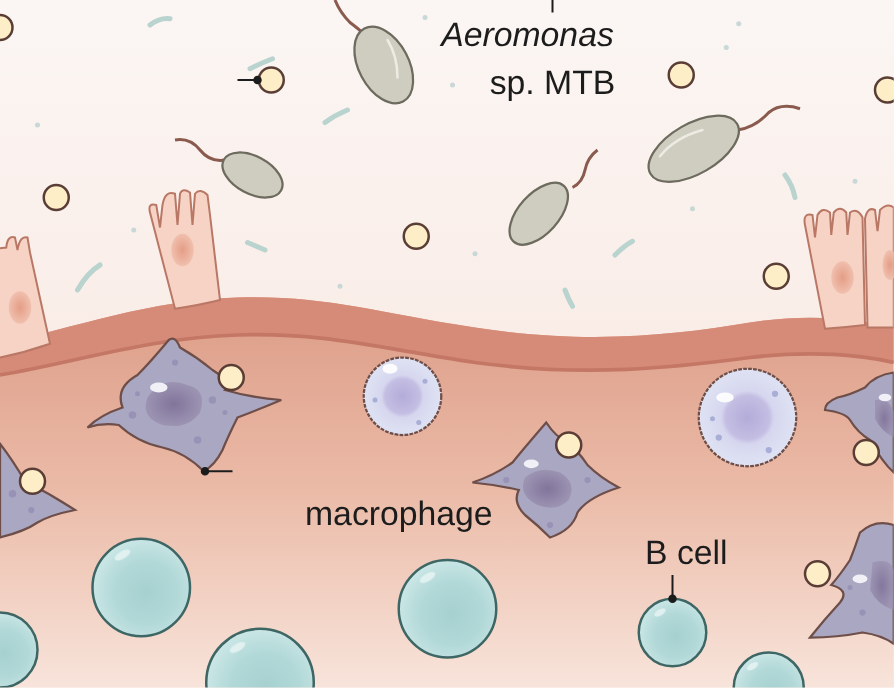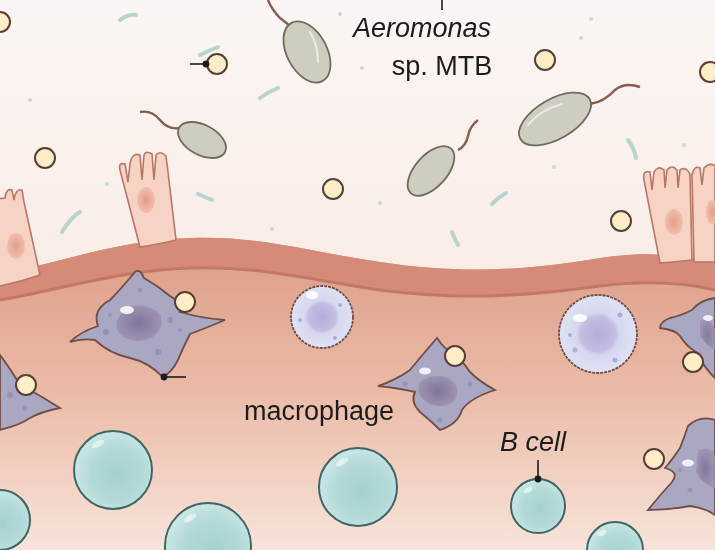--- a/index.html
+++ b/index.html
@@ -227,14 +227,14 @@
       <line x1="167" y1="377" x2="186" y2="377"></line>
       <circle cx="164" cy="377" r="2.6"></circle>
       <line x1="538" y1="460" x2="538" y2="477"></line>
       <circle cx="538" cy="479" r="2.6"></circle>
     </g>
   </svg>
 
   <div class="label italic center" style="left:338px; top:13px; width:168px;text-align:center;">Aeromonas</div>
   <div class="label center" style="left:358px; top:51px; width:168px;">sp. MTB</div>
   <div class="label" style="left:200px; top:396px;margin-left:44px;">macrophage</div>
-  <div class="label" style="left:500px; top:427px;font-style:italic;">B cell</div>
+  <div class="label" style="left:516px; top:427px;">B cell</div>
 </div>
 
 </body></html>

